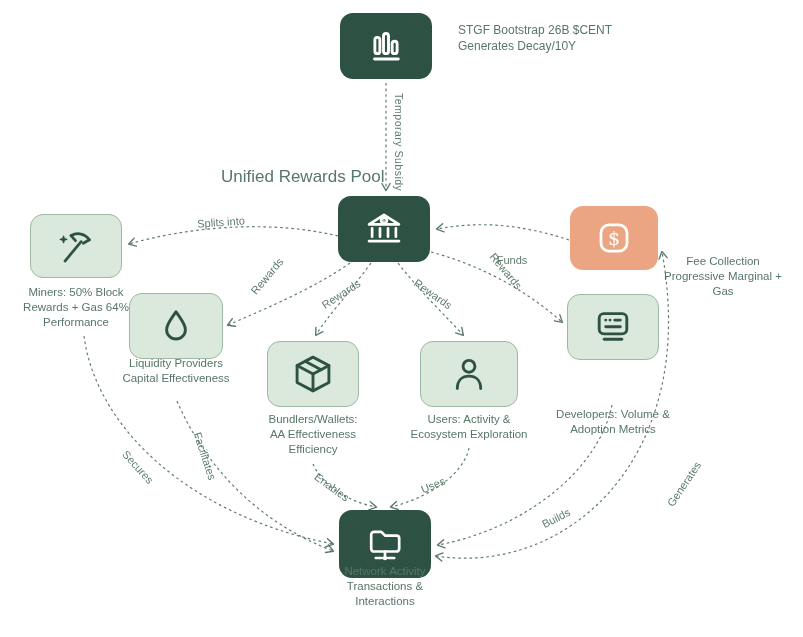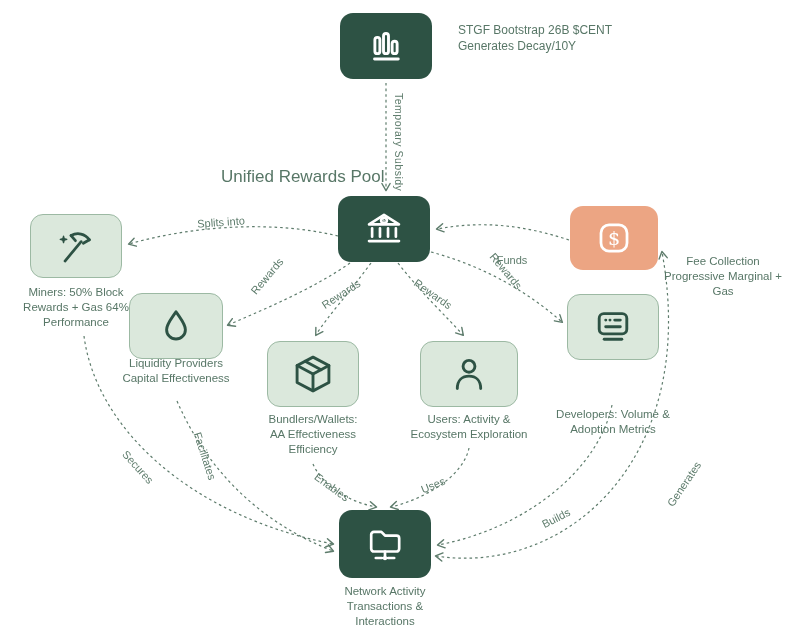--- a/index.html
+++ b/index.html
@@ -191,21 +191,21 @@
       <svg width="46" height="46" viewBox="0 0 24 24">
           <g fill="none" stroke="#fff" stroke-width="1.4" stroke-linecap="round" stroke-linejoin="round">
         <path d="M4.8,7.1 a1.4,1.4 0 0 1 1.4,-1.4 h3.9 l1.9,1.9 h6 a1.4,1.4 0 0 1 1.4,1.4 v5.5 a1.4,1.4 0 0 1 -1.4,1.4 h-11.8 a1.4,1.4 0 0 1 -1.4,-1.4 Z"></path>
         <path d="M12,15.9 v2.1"></path>
         <path d="M7.2,19.3 h3.2 M13.6,19.3 h3.2"></path>
       </g>
       <circle cx="12" cy="19.3" r="1.15" fill="#fff"></circle>
       </svg>
     </span>
   </div>
-  <div class="node-label" style="left:325px;top:584px;width:120px;">
+  <div class="node-label" style="left:325px;top:564px;width:120px;">
     <span>Network Activity</span>
     <span>Transactions &amp;</span>
     <span>Interactions</span>
   </div>
 
   <div class="edge-label-v" style="left:393px;top:93px;">Temporary Subsidy</div>
   <div class="edge-label" style="left:221px;top:222px;--r:-4deg;">Splits into</div>
   <div class="edge-label" style="left:512px;top:219px;margin-top:41px;--r:0deg;">Funds</div>
   <div class="edge-label" style="left:267px;top:276px;--r:-50deg;">Rewards</div>
   <div class="edge-label" style="left:341px;top:294px;--r:-33deg;">Rewards</div>

